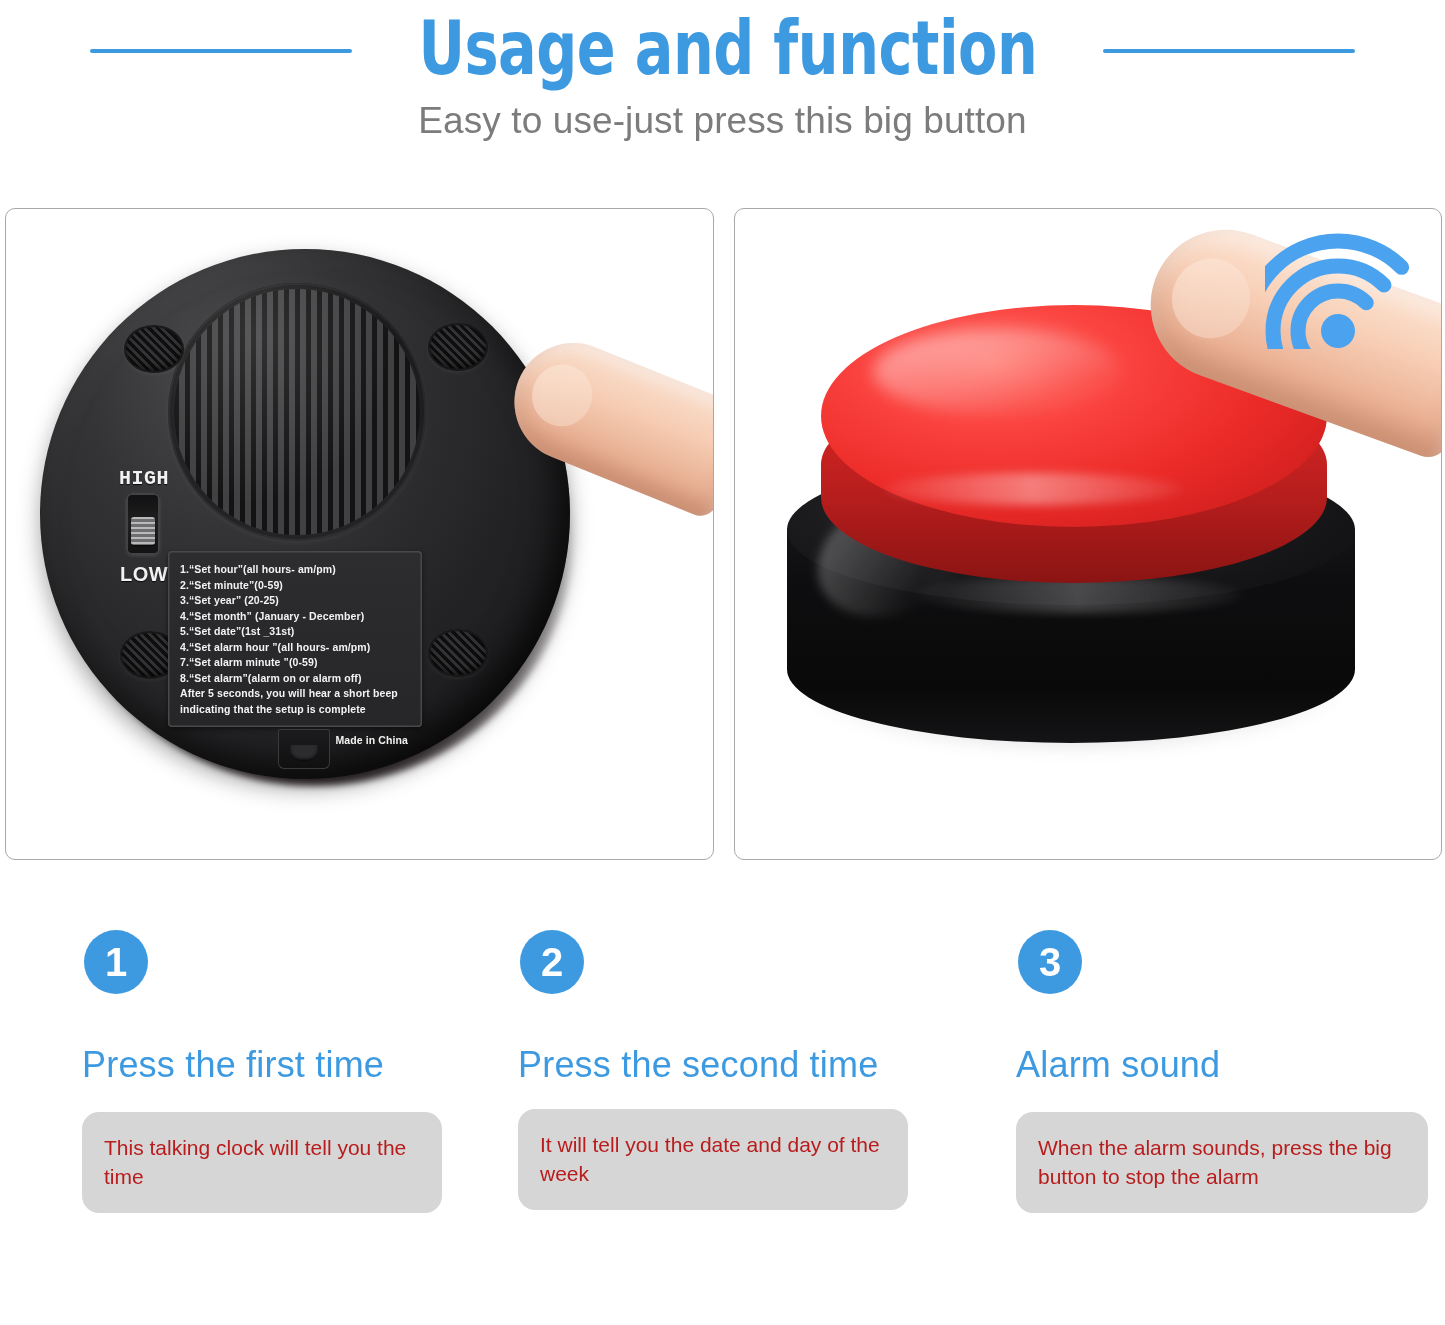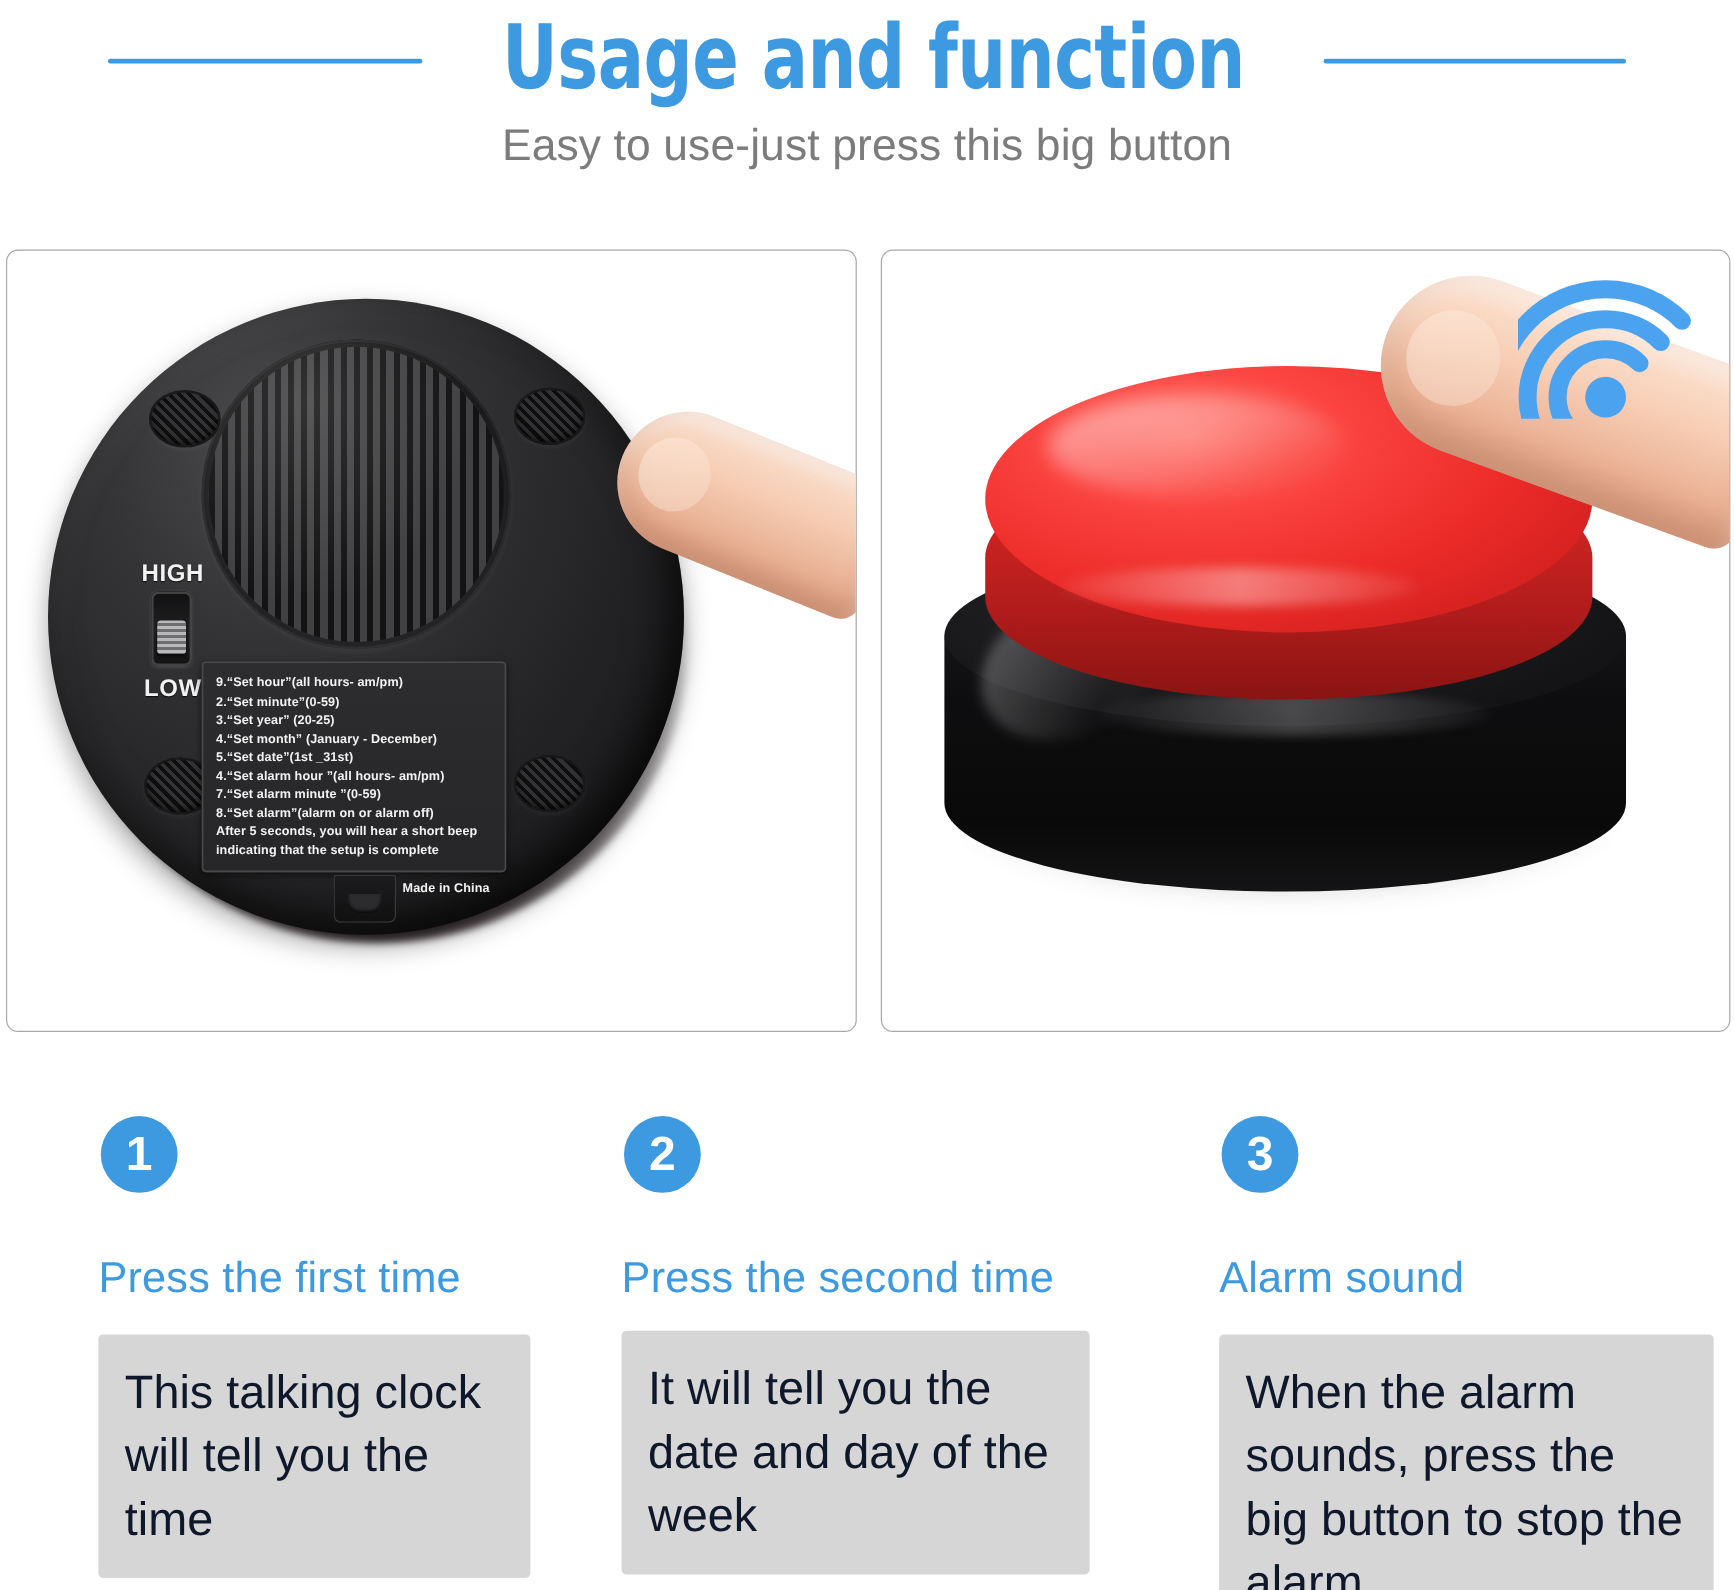--- a/index.html
+++ b/index.html
@@ -149,21 +149,21 @@
   .switch-label {
     position: absolute;
     left: 0; width: 96px;
     text-align: center;
     color: #f2f2f2;
     font-size: 20px;
     font-weight: bold;
     letter-spacing: 0.5px;
     text-shadow: 0 1px 1px rgba(0,0,0,0.8);
   }
-  #label-high { top: 0; }
+  #label-high { top: 0; font-family: Liberation Mono, monospace; }
   #label-low  { top: 96px; }
   #switch-housing {
     position: absolute;
     left: 30px; top: 26px;
     width: 34px; height: 62px;
     border-radius: 6px;
     background: linear-gradient(to bottom, #101011 0%, #202022 50%, #121213 100%);
     box-shadow: inset 0 0 0 2px #434345, 0 1px 3px rgba(255,255,255,0.12);
   }
   #switch-knob {
@@ -396,23 +396,23 @@
   .step-heading {
     margin-top: 50px;
     color: #3d9ae0;
     font-size: 36px;
     letter-spacing: 0.2px;
     white-space: nowrap;
   }
   .step-box {
     margin-top: 26px;
     background: #d6d6d6;
-    border-radius: 4px;
-    color: #0f172a;
-    font-size: 39px;
+    border-radius: 17px;
+    color: #b91c1c;
+    font-size: 21px;
     line-height: 1.36;
     padding: 22px 20px 22px 22px;
     box-sizing: border-box;
     display: inline-block;
   }
   #step-1 .step-box { width: 360px; }
   #step-2 .step-box { width: 390px; margin-top: 23px; }
   #step-3 .step-box { width: 412px; }
 </style>
 </head>
@@ -445,21 +445,21 @@
       <div id="switch-group">
         <div class="switch-label" id="label-high">HIGH</div>
         <div id="switch-housing">
           <div id="switch-knob"></div>
         </div>
         <div class="switch-label" id="label-low">LOW</div>
       </div>
 
 
       <div id="label-plate">
-        <div class="line">9.“Set hour”(all hours- am/pm)</div>
+        <div class="line">1.“Set hour”(all hours- am/pm)</div>
         <div class="line">2.“Set minute”(0-59)</div>
         <div class="line">3.“Set year” (20-25)</div>
         <div class="line">4.“Set month”  (January - December)</div>
         <div class="line">5.“Set date”(1st _31st)</div>
         <div class="line">4.“Set alarm hour ”(all hours- am/pm)</div>
         <div class="line">7.“Set alarm minute ”(0-59)</div>
         <div class="line">8.“Set alarm”(alarm on or alarm off)</div>
         <div class="line">After 5 seconds, you will hear a short beep</div>
         <div class="line">indicating that the setup is complete</div>
         <div id="made-in">Made in China</div>

